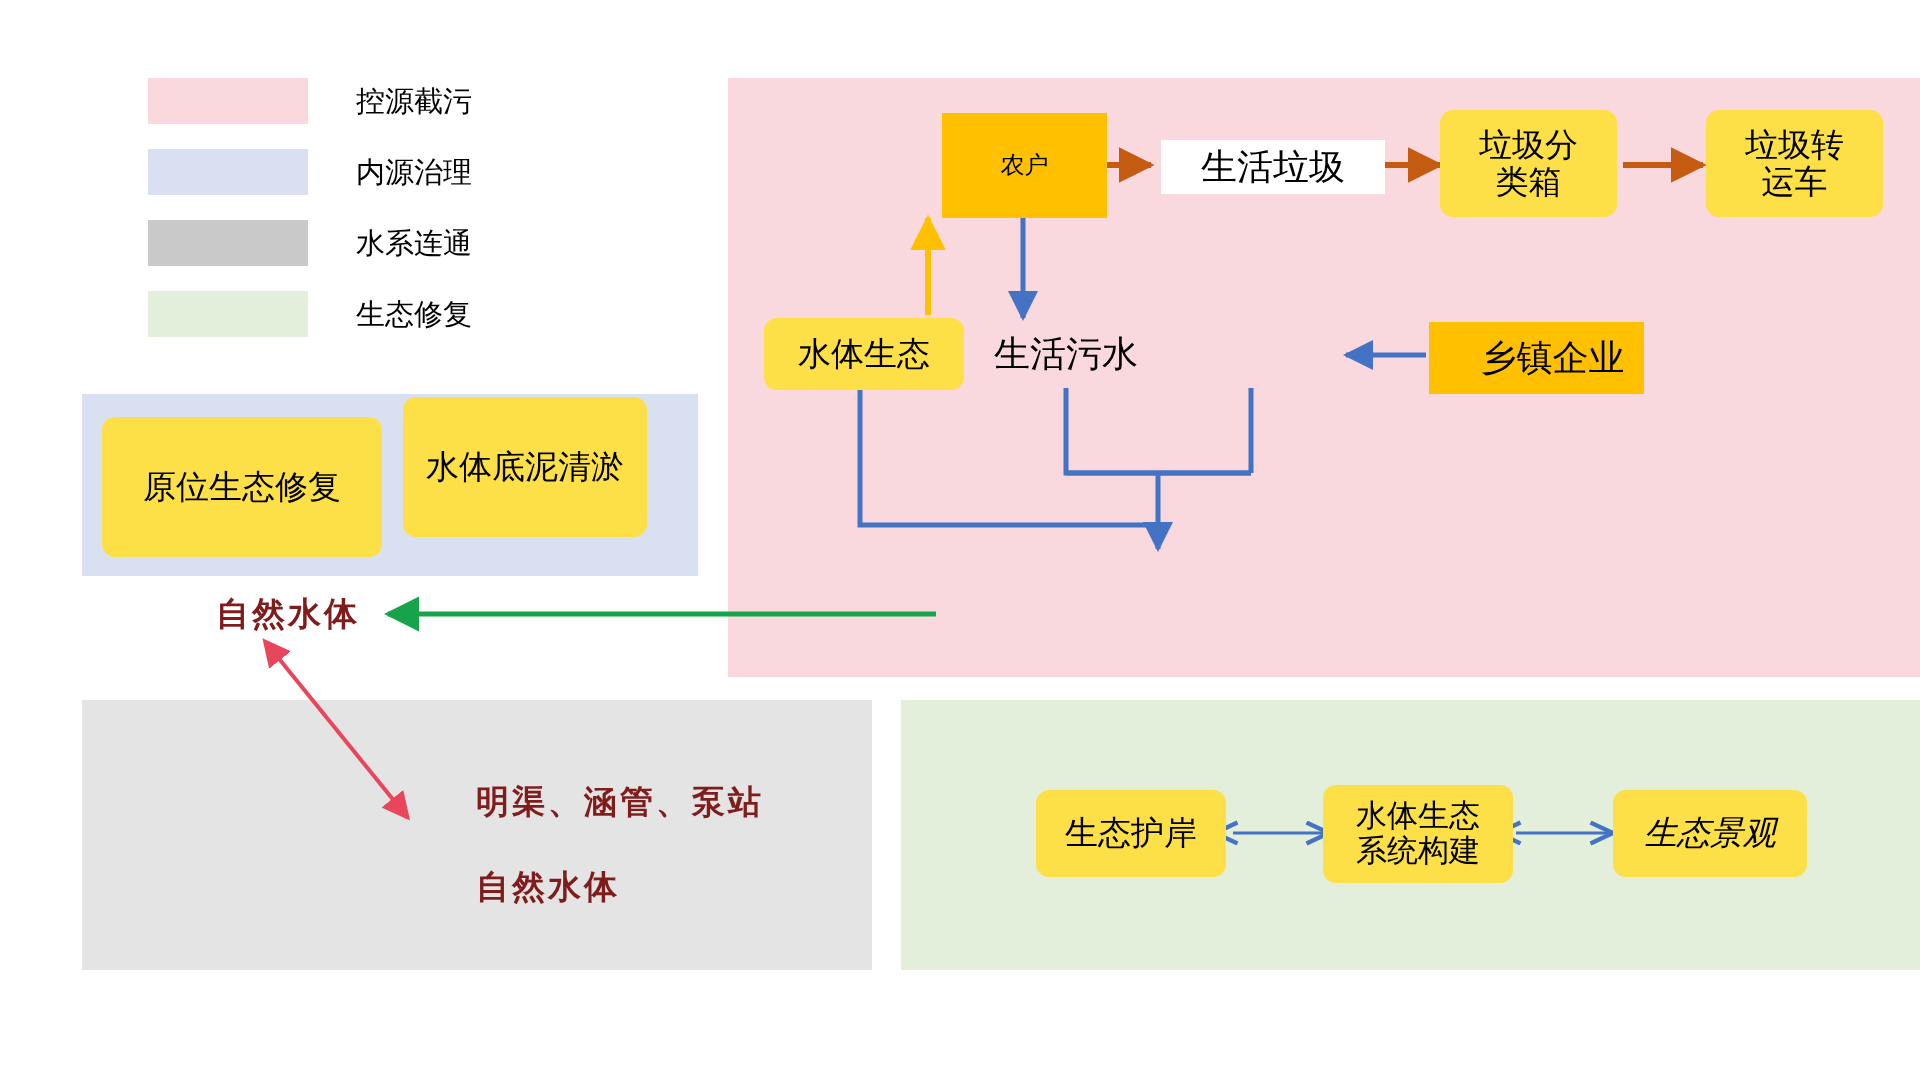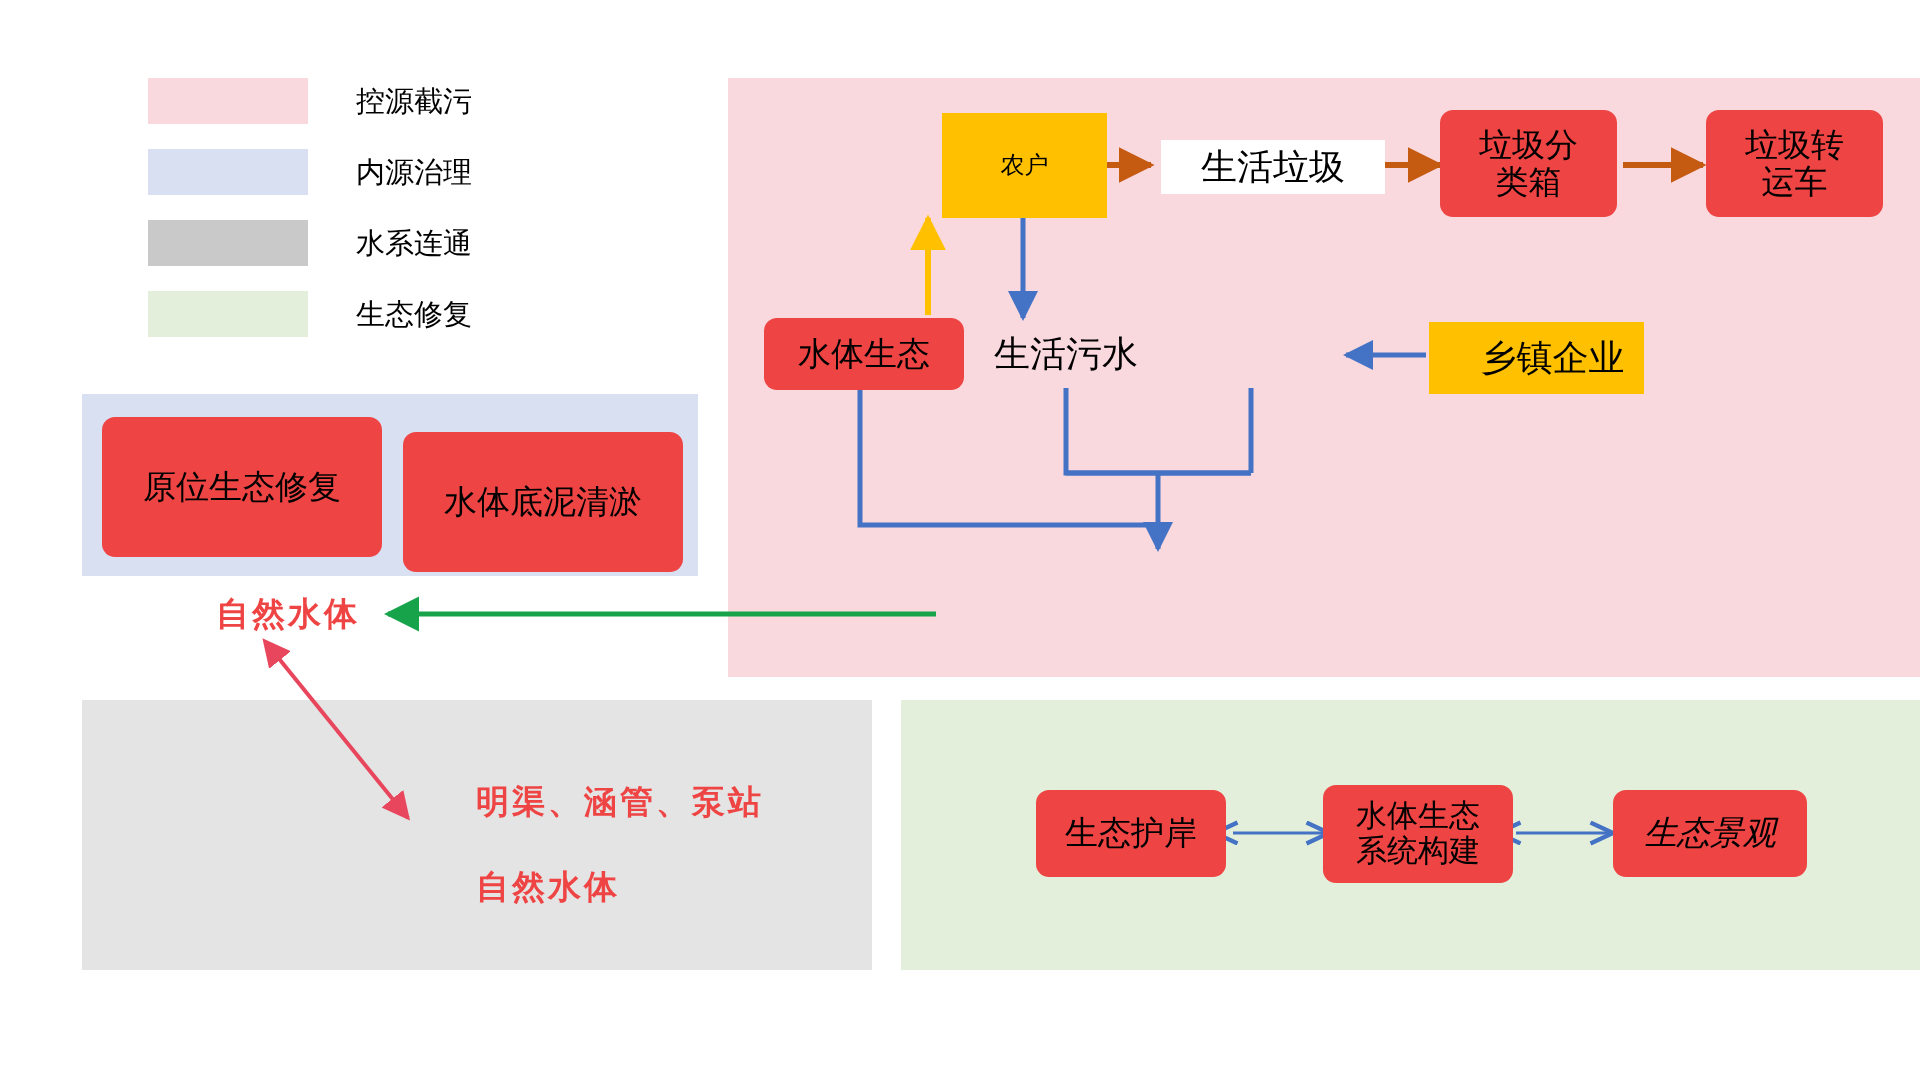--- a/index.html
+++ b/index.html
@@ -18,28 +18,28 @@
   #legend{position:absolute;left:100px;top:78px;width:480px;}
   .legend-row{position:absolute;height:46px;}
   .legend-sw{position:absolute;left:0;top:0;width:160px;height:46px;}
   .legend-tx{position:absolute;left:208px;top:0;height:46px;line-height:46px;
              font-family:"Liberation Serif","DejaVu Serif",serif;
              font-size:29px;color:#000;white-space:nowrap;}
 
   
   .node{position:absolute;display:flex;align-items:center;justify-content:center;
         text-align:center;color:#000;line-height:1.12;box-sizing:border-box;}
-  .teal  {background:#ef4444;border-radius:13px;}
+  .teal  {background:#fde047;border-radius:13px;}
   .orange{background:#ffc000;border-radius:0;}
   .white {background:#ffffff;border-radius:0;}
   .plain {background:transparent;}
 
   
   .ktext{position:absolute;font-family:"Liberation Serif","DejaVu Serif",serif;
-         font-weight:bold;color:#ef4444;white-space:nowrap;}
+         font-weight:bold;color:#7f1d1d;white-space:nowrap;}
 
   
   #wires{position:absolute;left:0;top:0;width:1920px;height:1080px;pointer-events:none;}
 </style>
 </head>
 <body>
 
 <div id="stage">
 
   <div class="panel" id="panel-pink"></div>
@@ -159,21 +159,21 @@
   <div class="node teal" id="n-toilet" style="left:716px;top:318px;width:200px;height:72px;font-size:33px;">水体生态</div>
 
   <div class="node plain" id="n-domestic-sewage" style="left:930px;top:322px;width:176px;height:64px;font-size:36px;">生活污水</div>
 
 
   <div class="node orange" id="n-enterprise" style="left:1381px;top:322px;width:215px;height:72px;font-size:36px;padding-left:32px;">乡镇企业</div>
 
 
   <div class="node teal" id="n-in-situ" style="left:54px;top:417px;width:280px;height:140px;font-size:33px;">原位生态修复</div>
 
-  <div class="node teal" id="n-dredging" style="left:355px;top:432px;width:280px;height:140px;font-size:33px;">水体底泥清淤</div>
+  <div class="node teal" id="n-dredging" style="left:355px;top:397px;width:244px;height:140px;font-size:33px;">水体底泥清淤</div>
 
   <div class="ktext" id="t-natural-water" style="left:168px;top:592px;font-size:33px;letter-spacing:3px;">自然水体</div>
 
   <div class="ktext" id="t-gray-1" style="left:428px;top:780px;font-size:33px;letter-spacing:3px;">明渠、涵管、泵站</div>
 
   <div class="ktext" id="t-gray-2" style="left:428px;top:865px;font-size:33px;letter-spacing:3px;">自然水体</div>
 
   <div class="node teal" id="n-revetment" style="left:988px;top:790px;width:190px;height:87px;font-size:33px;">生态护岸</div>
 
   <div class="node teal" id="n-ecosystem" style="left:1275px;top:785px;width:190px;height:98px;font-size:31px;white-space:pre-line;">水体生态

